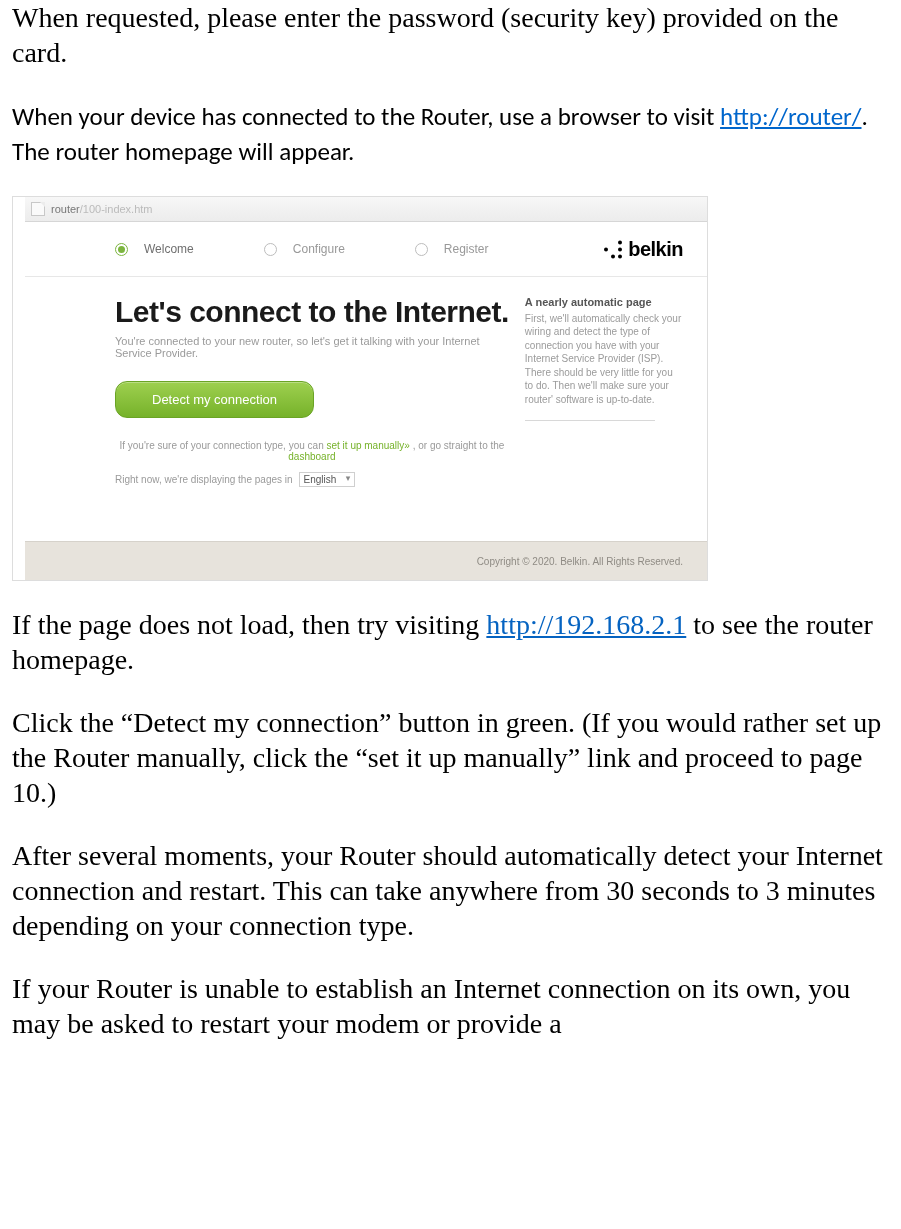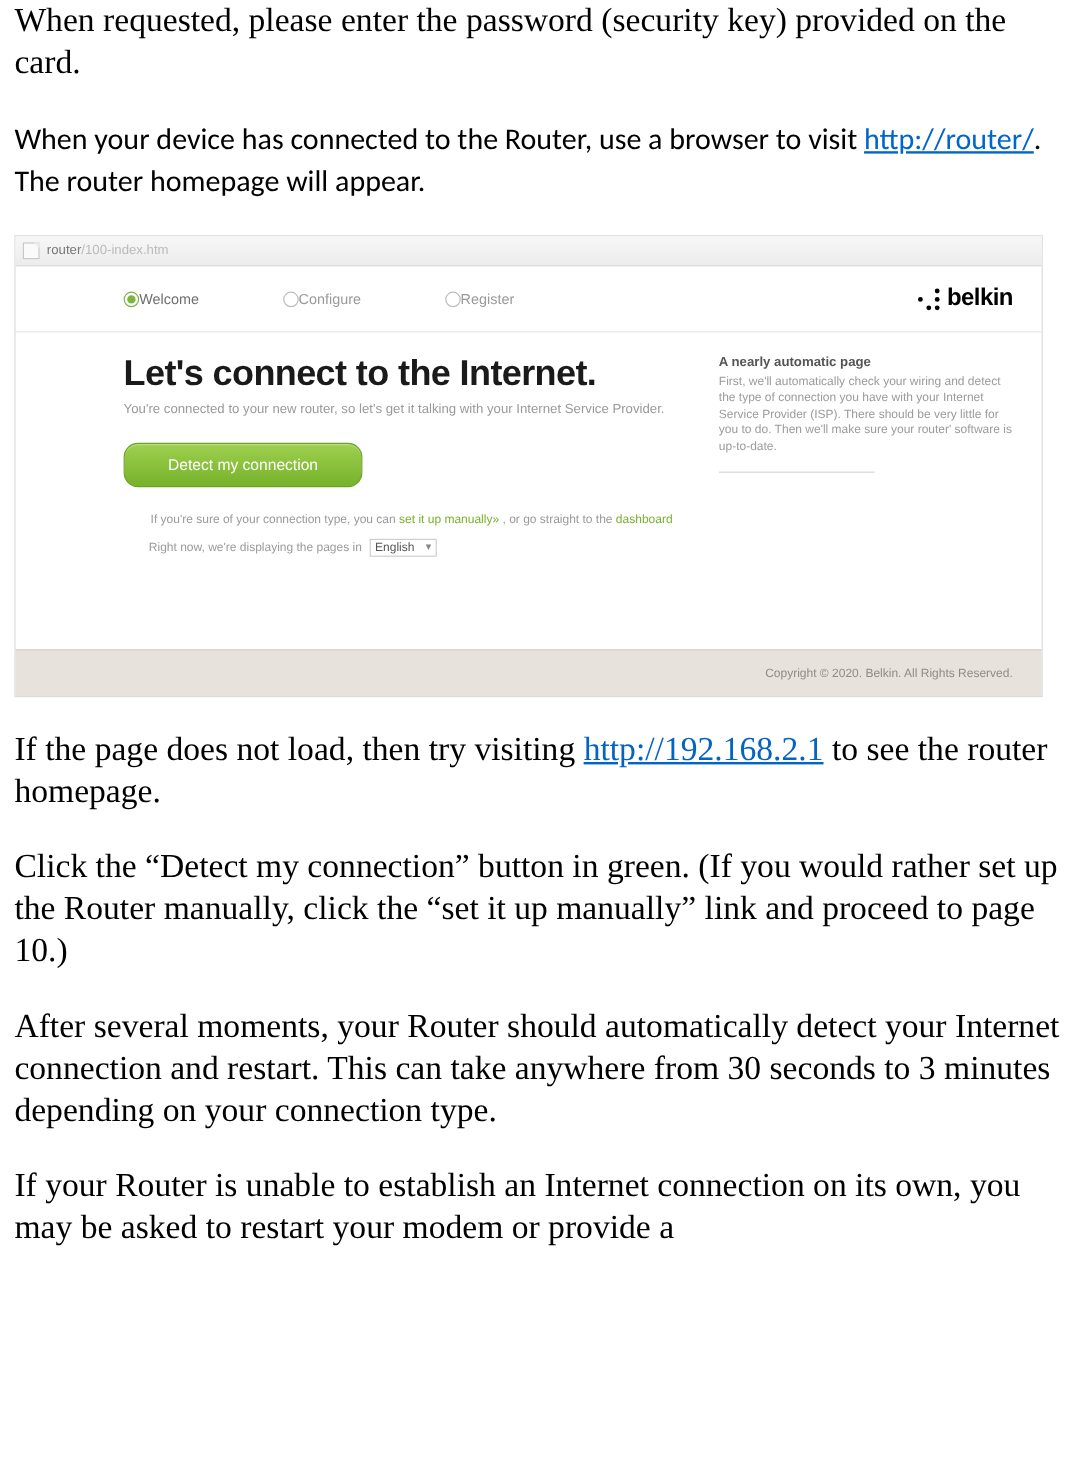--- a/index.html
+++ b/index.html
@@ -32,25 +32,26 @@
   }
   .link2 {
     color: #0563c1;
     text-decoration: underline;
   }
   .screenshot-wrap {
     width: 877px;
     margin: 6px 0 26px 0;
   }
   .browser {
-    width: 857px;
+    width: 696px;
     border: 1px solid #ddd;
     box-sizing: border-box;
     font-family: Arial, Helvetica, sans-serif;
     background: #ffffff;
+    padding-left: 12px;
   }
   .addr-bar {
     height: 24px;
     background: linear-gradient(#f7f7f7,#ececec);
     border-bottom: 1px solid #d6d6d6;
     display: flex;
     align-items: center;
     padding: 0 6px;
     font-size: 11px;
     color: #777;
@@ -77,21 +78,21 @@
     display: flex;
     align-items: center;
     height: 54px;
     border-bottom: 1px solid #e7e7e7;
     padding: 0 24px 0 90px;
     position: relative;
   }
   .tab {
     display: flex;
     align-items: center;
-    gap: 0;
+    gap: 16px;
     font-size: 12px;
     color: #999;
     margin-right: 70px;
   }
   .tab.active .tab-label { color: #6f6f6f; }
   .radio-ind {
     width: 11px; height: 11px;
     border: 1px solid #bdbdbd;
     border-radius: 50%;
     display: inline-block;
@@ -198,21 +199,20 @@
     text-align: center;
   }
   .hint .hl { color: #76b22a; }
   .lang-row {
     font-size: 10px;
     color: #9a9a9a;
     margin-top: 10px;
     display: flex;
     align-items: center;
     gap: 6px;
-    margin-left: 21px;
   }
   .lang-select {
     font-size: 10px;
     padding: 1px 18px 1px 4px;
     border: 1px solid #cfcfcf;
     background: #fff;
     color: #555;
     position: relative;
   }
   .lang-select:after {

